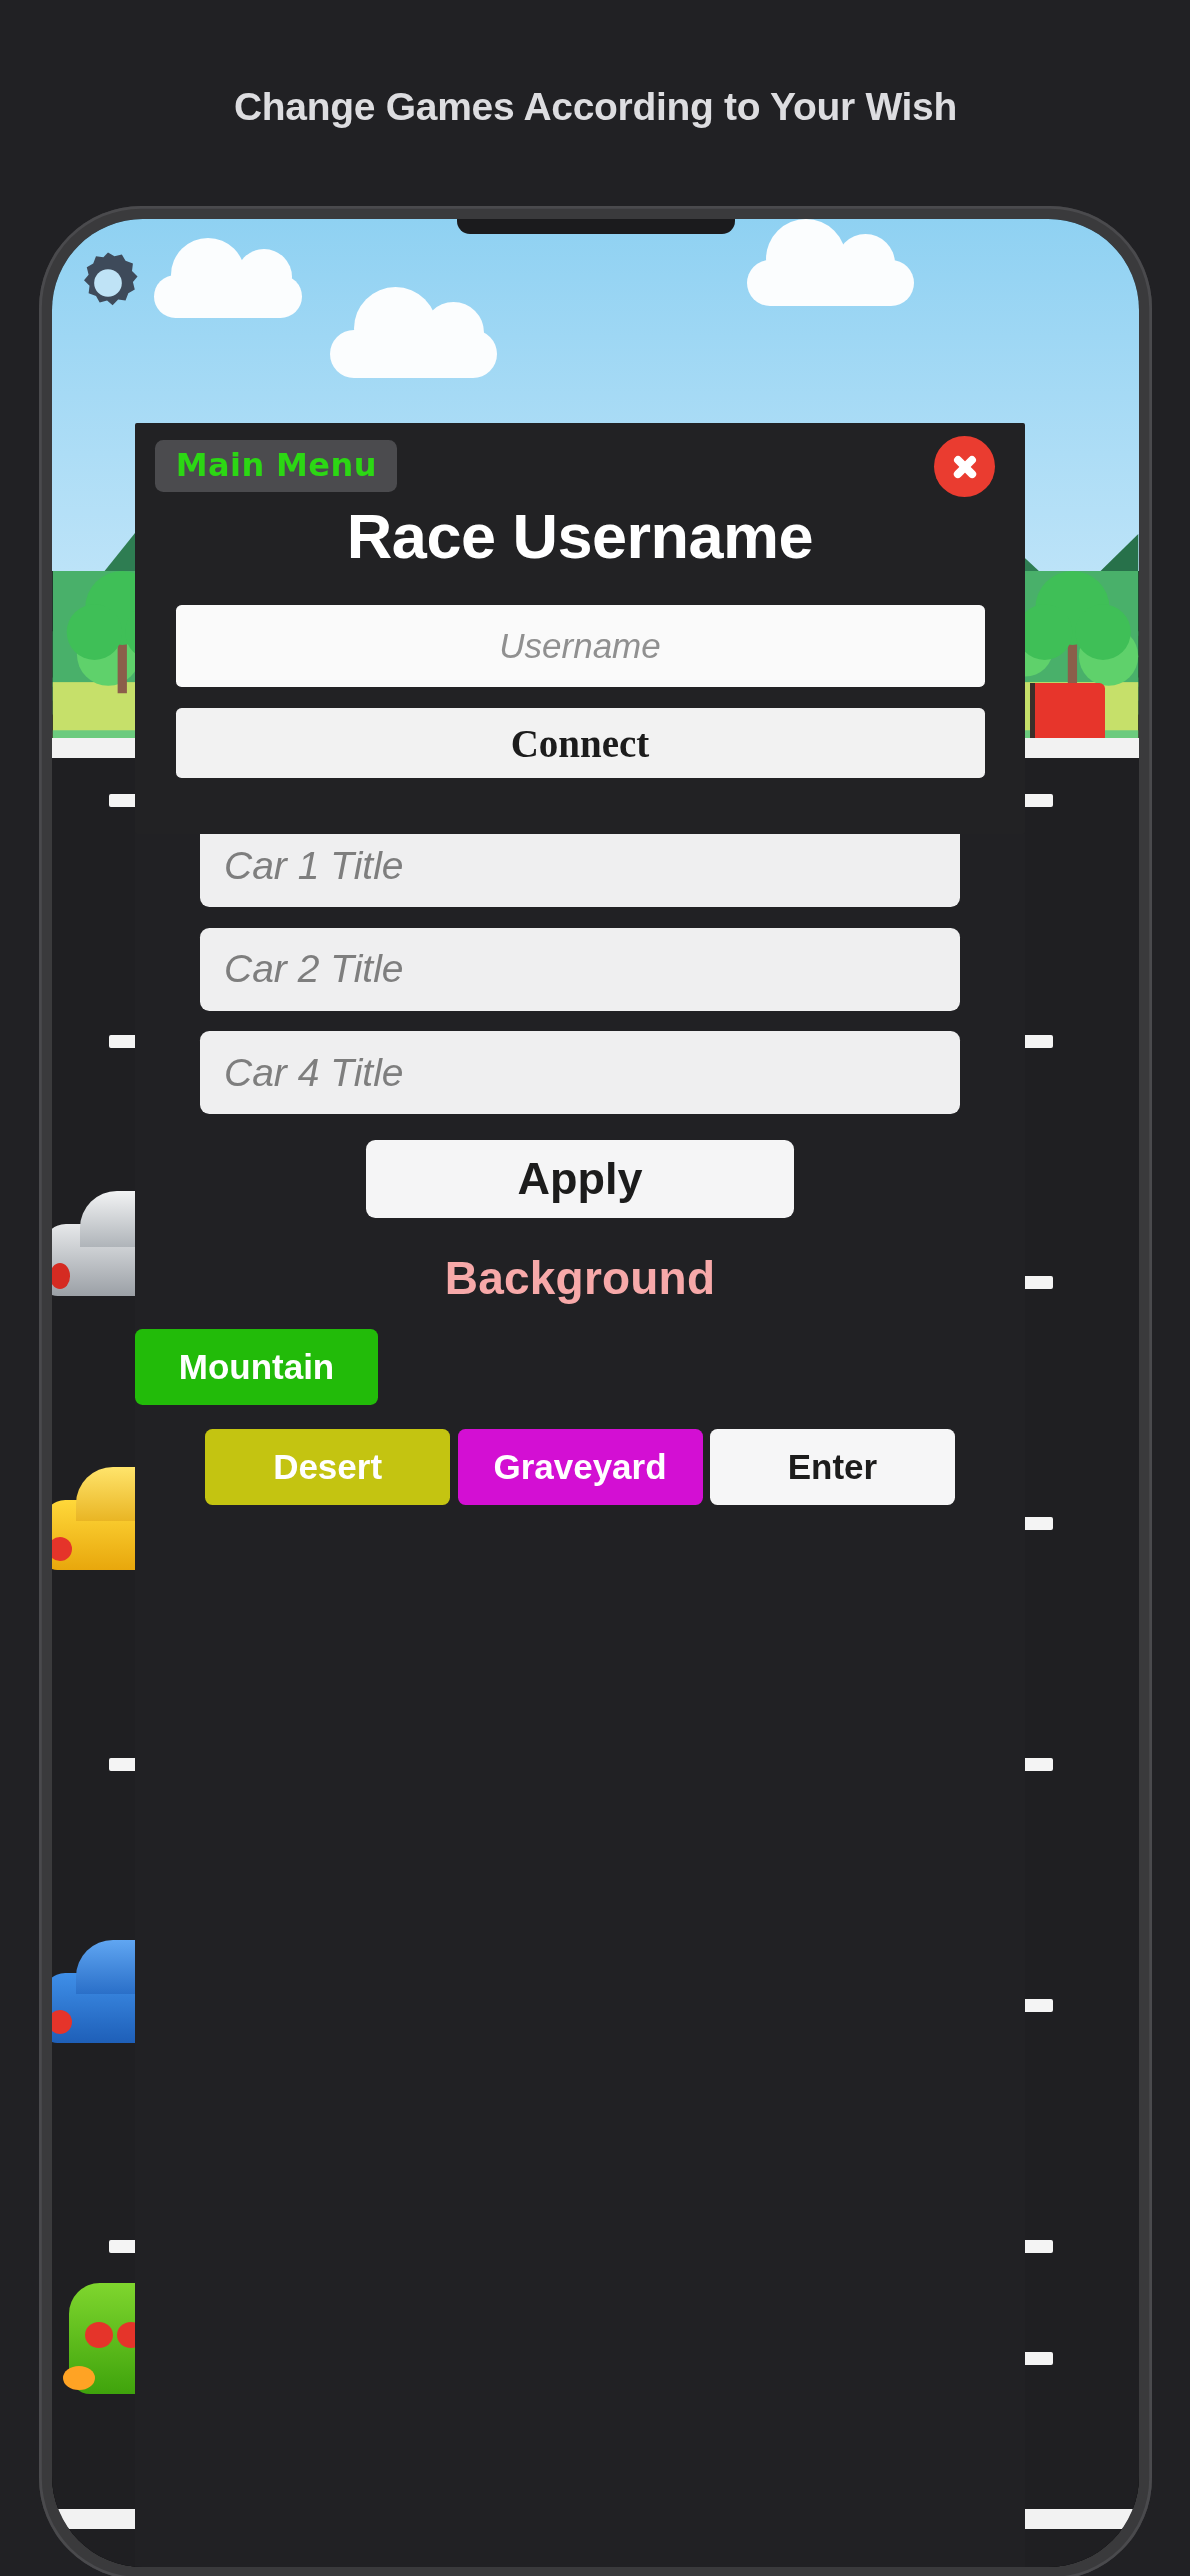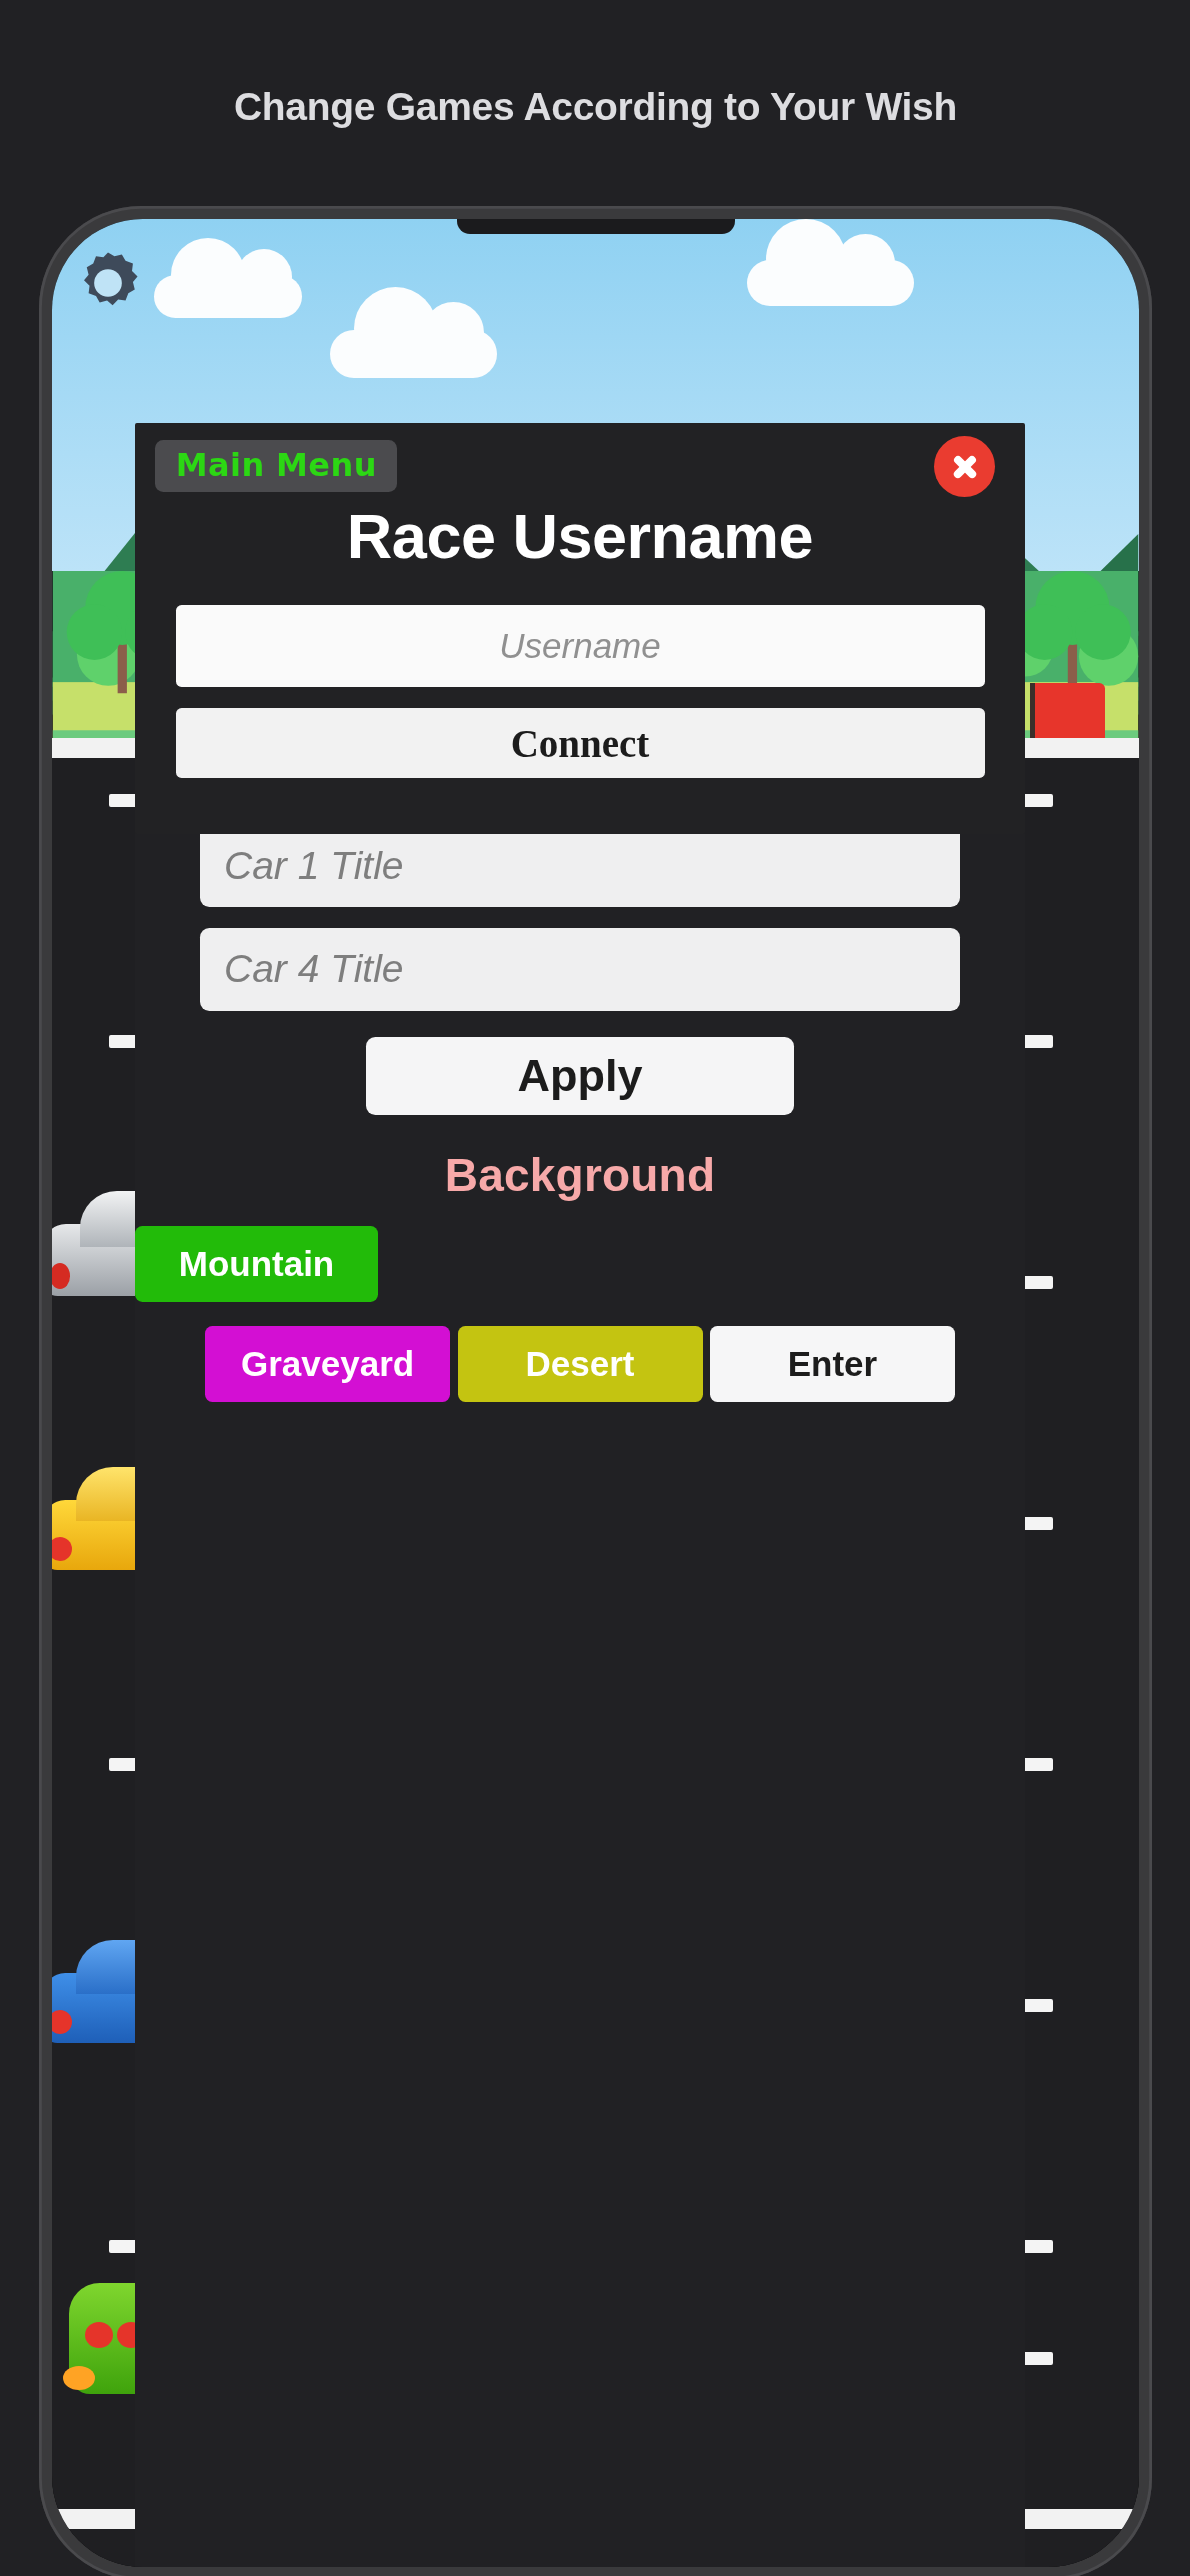--- a/index.html
+++ b/index.html
@@ -314,32 +314,33 @@
             <svg width="72" height="72" viewBox="0 0 78 78">
               <path d="M39 6 l7 4 8-2 4 7 8 3 -1 8 6 6 -5 6 2 8 -7 4 -3 8 -8 -1 -6 6 -6 -5 -8 2 -4 -7 -8 -3 1 -8 -6 -6 5 -6 -2 -8 7 -4 3 -8 8 1z" fill="#3E4A5A"></path>
               <circle cx="39" cy="39" r="15" fill="#BFE3F6"></circle>
             </svg>
           </div>
         </div>
 
         <div class="settings-panel">
           <input class="title-input" type="text" placeholder="Race Title" style="">
           <input class="title-input" type="text" placeholder="Car 1 Title" style="">
+          <input class="title-input" type="text" placeholder="Car 2 Title" style="">
           <input class="title-input" type="text" placeholder="Car 4 Title" style="">
 
           <button class="apply-btn">Apply</button>
 
           <div class="bg-label">Background</div>
 
           <div class="bg-row-top">
             <button class="bg-btn mountain">Mountain</button>
           </div>
           <div class="bg-row-bottom">
+            <button class="bg-btn desert">Desert</button>
             <button class="bg-btn graveyard">Graveyard</button>
-            <button class="bg-btn desert">Desert</button>
             <button class="bg-btn snow">Enter</button>
           </div>
         </div>
 
         <div class="overlay-panel">
           <div class="menu-badge">Main Menu</div>
 
           <div class="close-btn">
             <span class="close-x"></span>
           </div>

